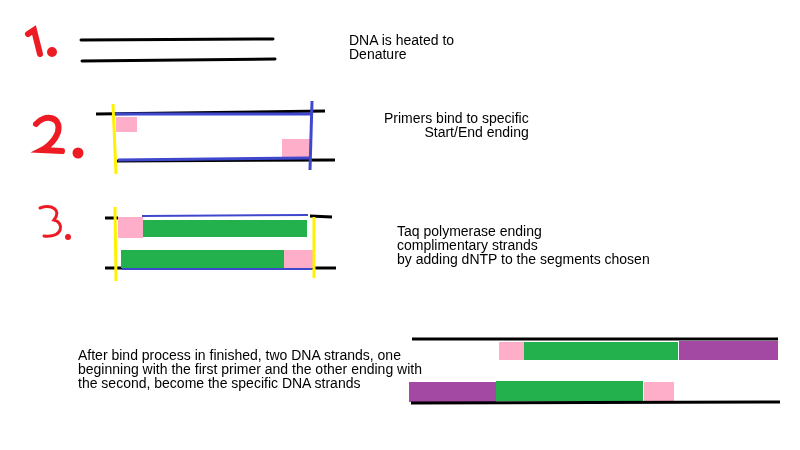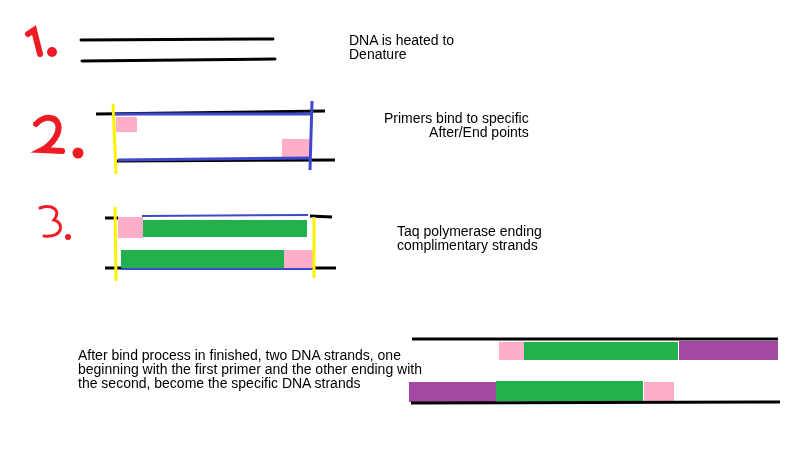--- a/index.html
+++ b/index.html
@@ -70,25 +70,26 @@
   </g>
 </svg>
 
 <div class="txt" style="left:349px;top:33px;">
   <div>DNA is heated to</div>
   <div>Denature</div>
 </div>
 
 <div class="txt" style="left:384px;top:111px;text-align:right;">
   <div>Primers bind to specific</div>
-  <div>After/End points</div>
+  <div>Start/End ending</div>
 </div>
 
 <div class="txt" style="left:397px;top:224px;">
   <div>Taq polymerase ending</div>
   <div>complimentary strands</div>
+  <div>by adding dNTP to the segments chosen</div>
 </div>
 
 <div class="txt" style="left:78px;top:348px;">
   <div>After bind process in finished, two DNA strands, one</div>
   <div>beginning with the first primer and the other ending with</div>
   <div>the second, become the specific DNA strands</div>
 </div>
 
 </body></html>

